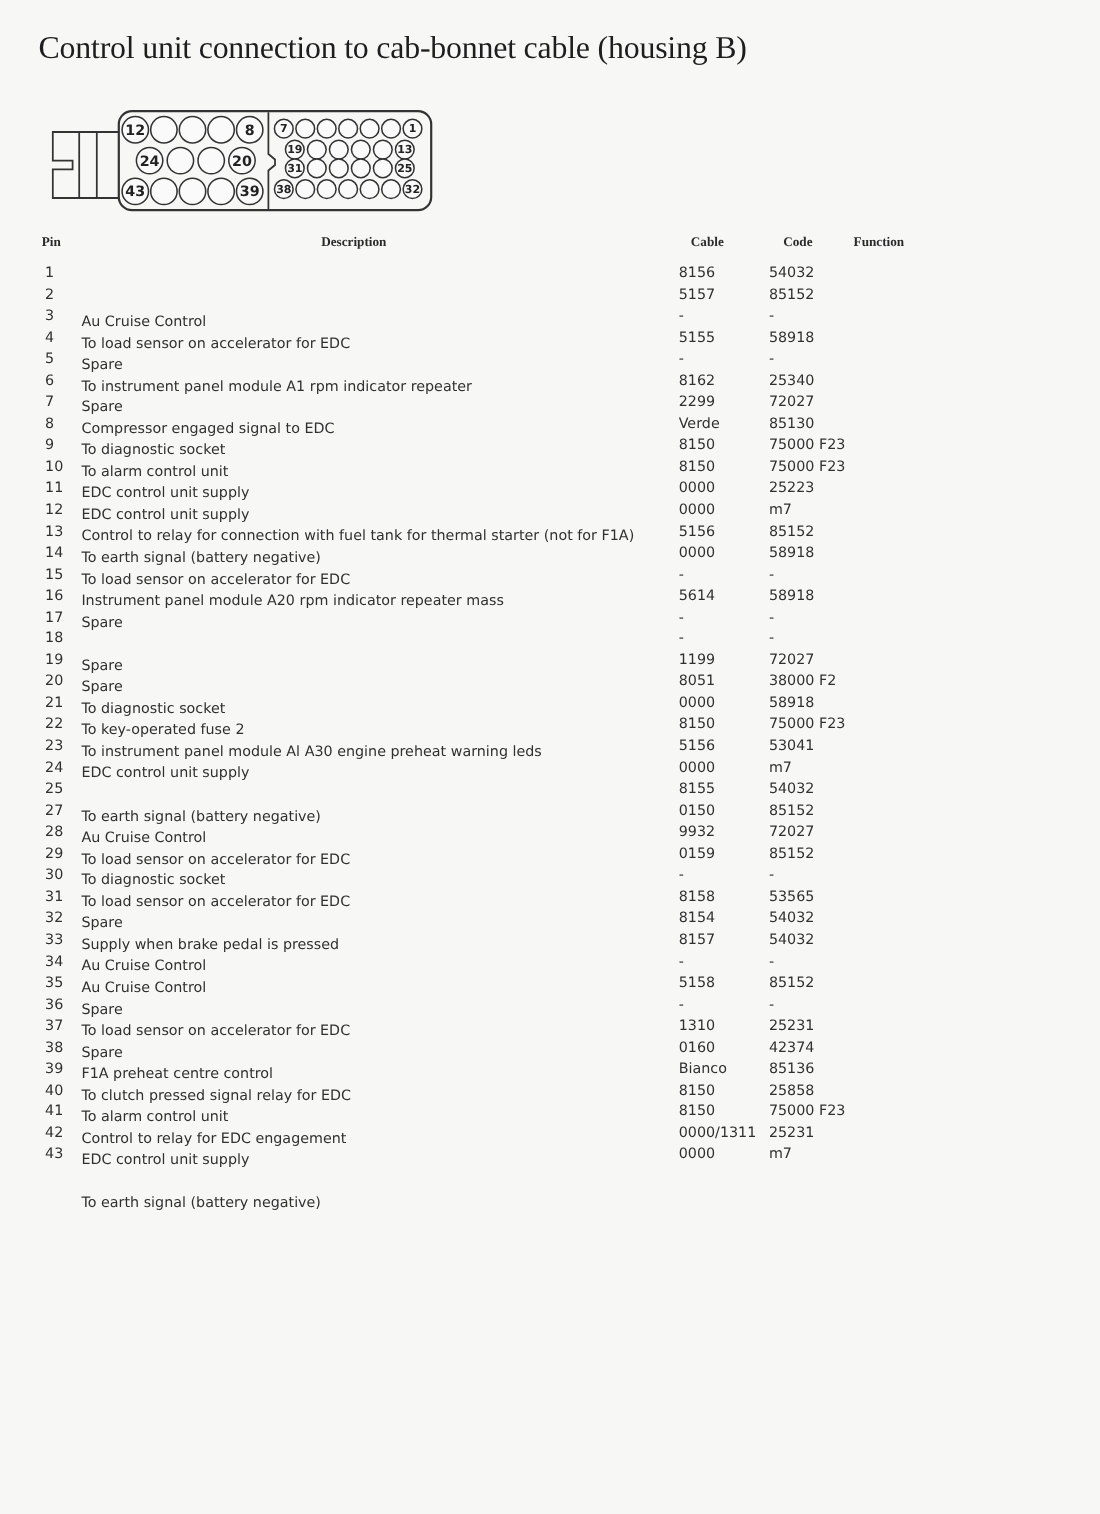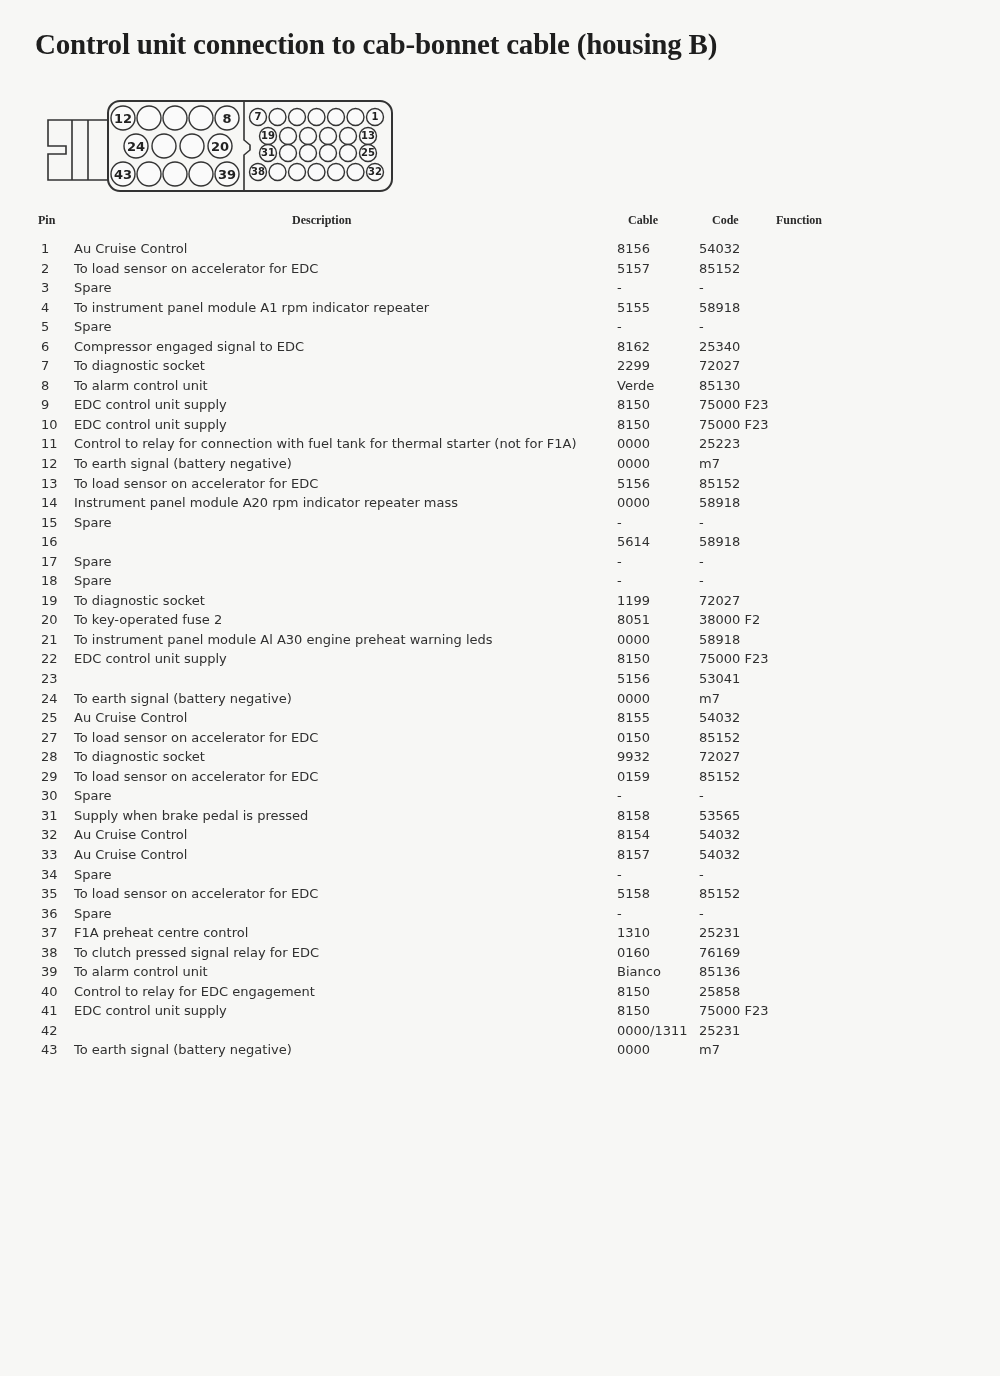--- a/index.html
+++ b/index.html
@@ -12,21 +12,21 @@
       background: #f7f7f5;
       position: relative;
       overflow: hidden;
       color: #2a2a2a;
     }
     .page-title {
       position: absolute;
       left: 35px;
       top: 28px;
       font-family: "Liberation Serif", serif;
-      font-weight: bold;
+      font-weight: normal;
       font-size: 29px;
       color: #1e1e1e;
       letter-spacing: -0.2px;
       white-space: nowrap;
     }
     .connector {
       position: absolute;
       left: 44px;
       top: 98px;
       width: 352px;
@@ -59,21 +59,21 @@
       font-size: 13px;
       color: #303030;
     }
     .row {
       position: relative;
       height: 19.55px;
       line-height: 19.55px;
     }
     .row span { position: absolute; top: 0; white-space: nowrap; }
     .c-pin { left: 41px; }
-    .c-desc { left: 74px; }
+    .c-desc { left: 74px; margin-top: 44px; }
     .c-cable { left: 617px; }
     .c-code { left: 699px; }
     .c-func { left: 780px; }
   </style>
 </head>
 <body>
 
 <div class="page-title">Control unit connection to cab-bonnet cable (housing B)</div>
 
 <svg class="connector" viewBox="0 0 352 96" xmlns="http://www.w3.org/2000/svg">
@@ -480,21 +480,21 @@
       <span class="c-pin">37</span>
       <span class="c-desc">F1A preheat centre control</span>
       <span class="c-cable">1310</span>
       <span class="c-code">25231</span>
       <span class="c-func"></span>
     </div>
     <div class="row">
       <span class="c-pin">38</span>
       <span class="c-desc">To clutch pressed signal relay for EDC</span>
       <span class="c-cable">0160</span>
-      <span class="c-code">76169</span>
+      <span class="c-code">42374</span>
       <span class="c-func"></span>
     </div>
     <div class="row">
       <span class="c-pin">39</span>
       <span class="c-desc">To alarm control unit</span>
       <span class="c-cable">Bianco</span>
       <span class="c-code">85136</span>
       <span class="c-func"></span>
     </div>
     <div class="row">

